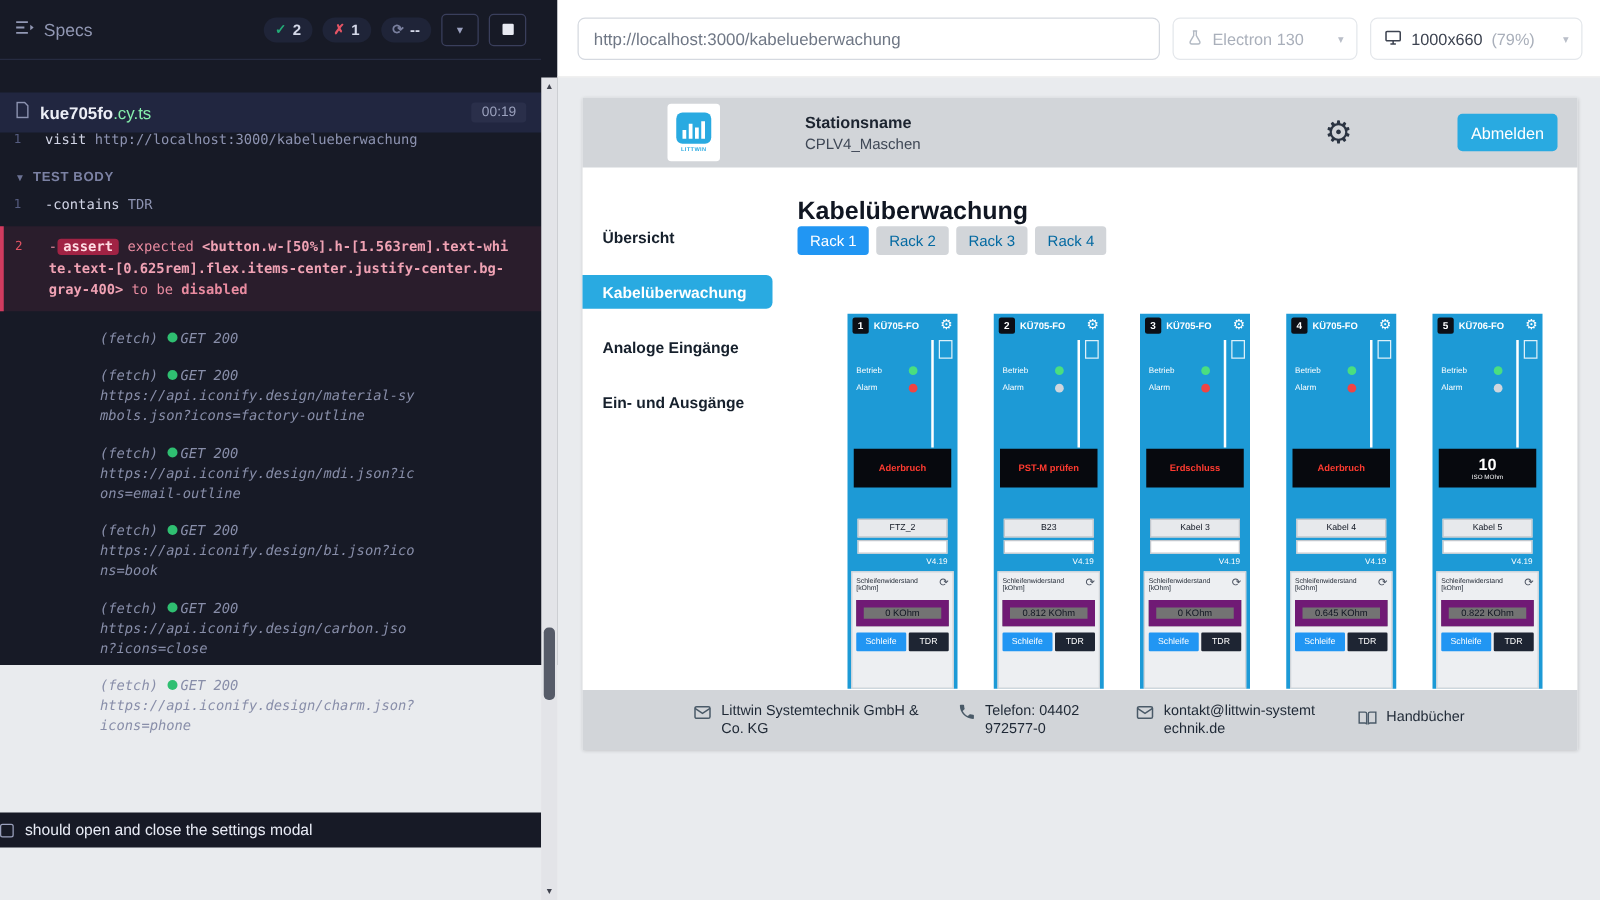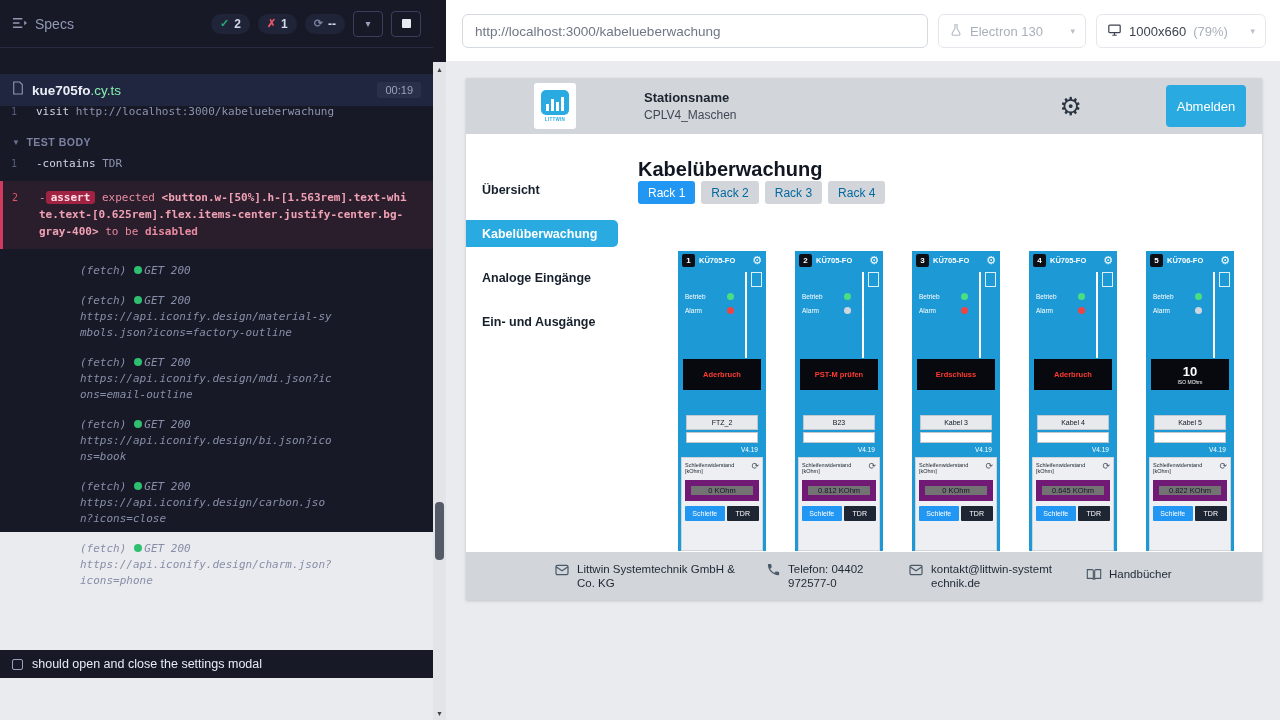--- a/index.html
+++ b/index.html
@@ -29,21 +29,21 @@
   .section-head{display:flex;align-items:center;gap:6px;padding:12px 0 4px 12px;color:#7b81a3;font-size:10.5px;font-weight:bold;letter-spacing:.5px}
   .chev-sm{font-size:8px;color:#6b7193}
   .assert-block{position:relative;margin-top:5px;background:#2a1d2c;border-left:3px solid #d13b5f;padding:8px 24px 9px 36px;font-family:"DejaVu Sans Mono",monospace;font-size:11px;line-height:17px;color:#e98ba0;word-break:break-all}
   .assert-block .num{position:absolute;left:9px;top:8px;color:#e45464;font-size:10px}
   .assert-badge{background:#a12344;color:#ffdce3;padding:0 5px;border-radius:3px;font-weight:bold}
   .assert-sel{font-weight:bold;color:#f0a2b4}
   .assert-state{font-weight:bold}
   .fetch{margin:14px 0 0 80px;width:258px;font-family:"DejaVu Sans Mono",monospace;font-style:italic;font-size:11px;line-height:16px;color:#888ea9;cursor:pointer}
   .fetch-dot{display:inline-block;width:8px;height:8px;border-radius:50%;background:#2fbf71;margin:0 2px 0 8px}
   .fetch-url{word-break:break-all}
-  .next-test{position:absolute;left:0;bottom:42px;width:433px;height:28px;display:flex;align-items:center;gap:9px;padding-left:12px;background:#171a26;color:#e8ebf5;font-size:12.5px}
+  .next-test{position:absolute;left:0;bottom:42px;width:433px;height:28px;display:flex;align-items:center;gap:9px;padding-left:0;background:#171a26;color:#e8ebf5;font-size:12.5px}
   .next-ic{width:11px;height:11px;border:1.5px solid #9ba1bd;border-radius:2px;flex:0 0 auto}
   .cy-scroll{position:absolute;left:433px;top:62px;width:13px;height:658px;background:#e3e4e8}
   .scroll-arrow{height:14px;display:flex;align-items:center;justify-content:center;color:#40434e;font-size:7px;cursor:pointer}
   .scroll-down{position:absolute;bottom:0;left:0;width:100%}
   .scroll-thumb{position:absolute;left:2px;top:440px;width:9px;height:58px;background:#565b68;border-radius:4px;cursor:grab}
   
   #topbar{position:absolute;left:446px;top:0;width:834px;height:62px;background:#fff;border-bottom:1px solid #ececec}
   .url-box{position:absolute;left:16px;top:14px;width:466px;height:34px;border:1px solid #d5d9e0;border-radius:6px;padding:0 12px;font-size:13.5px;color:#6f7785;font-family:"Liberation Sans",sans-serif;background:#fff;outline:none}
   .sel{position:absolute;top:14px;height:34px;border:1px solid #e4e7eb;border-radius:6px;display:flex;align-items:center;gap:7px;padding:0 10px;font-size:13px;background:#fff;cursor:pointer}
   .sel-browser{left:492px;width:148px;color:#a9afba}
@@ -55,21 +55,21 @@
   #app{position:absolute;left:20px;top:16px;width:796px;height:522px;background:#fff;box-shadow:0 1px 3px rgba(0,0,0,.18)}
   .app-header{height:56px;background:#d2d5d9;display:flex;align-items:center}
   .logo-card{width:42px;height:46px;background:#fff;border-radius:3px;margin-left:68px;display:flex;flex-direction:column;align-items:center;justify-content:center;gap:2px}
   .logo-sq{width:28px;height:25px;background:#29aae1;border-radius:5px;display:flex;align-items:flex-end;justify-content:center;gap:2px;padding-bottom:4px}
   .logo-sq i{display:block;width:3px;background:#fff}
   .logo-txt{font-size:4.5px;color:#29aae1;font-weight:bold;letter-spacing:.3px}
   .station{margin-left:68px}
   .station-label{font-size:13px;font-weight:bold;color:#1c2430}
   .station-name{font-size:12px;color:#3f4856;margin-top:3px}
   .hdr-gear{margin-left:auto;font-size:25px;color:#2b3442;margin-right:84px;cursor:pointer;line-height:25px}
-  .logout-btn{width:80px;height:42px;background:#29aae1;color:#fff;border:none;border-radius:4px;font-size:13px;margin-right:16px;cursor:pointer;font-family:"Liberation Sans",sans-serif}
+  .logout-btn{width:80px;height:30px;background:#29aae1;color:#fff;border:none;border-radius:4px;font-size:13px;margin-right:16px;cursor:pointer;font-family:"Liberation Sans",sans-serif}
   .app-body{display:flex;height:418px}
   .sidebar{width:152px;padding-top:42px;flex:0 0 auto}
   .side-item{height:27px;display:flex;align-items:center;padding-left:16px;margin-bottom:17px;font-size:12.5px;font-weight:bold;color:#16202c;cursor:pointer}
   .side-item.active{background:#29aae1;color:#fff;border-radius:0 5px 5px 0}
   .main{flex:1;padding-left:20px;overflow:hidden;position:relative}
   .page-title{font-size:20px;font-weight:bold;color:#101622;margin-top:24px}
   .tabs{display:flex;gap:6px;margin-top:0}
   .tab{height:23px;padding:0 10px;display:flex;align-items:center;font-size:12px;background:#d2d5d9;color:#0369a1;border-radius:3px;cursor:pointer}
   .tab.active{background:#2196f3;color:#fff}
   .cards-row{display:flex;gap:29px;margin-top:47px;margin-left:40px}

